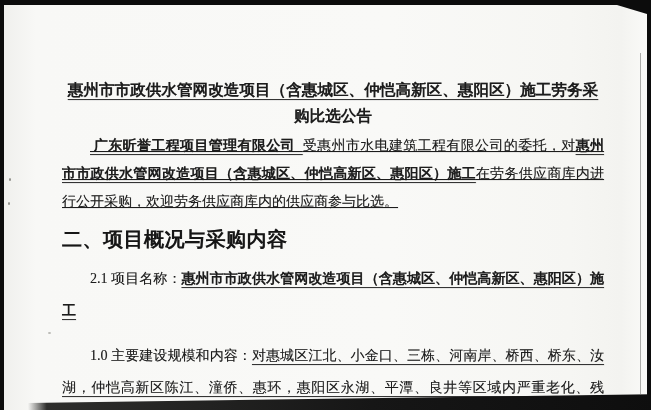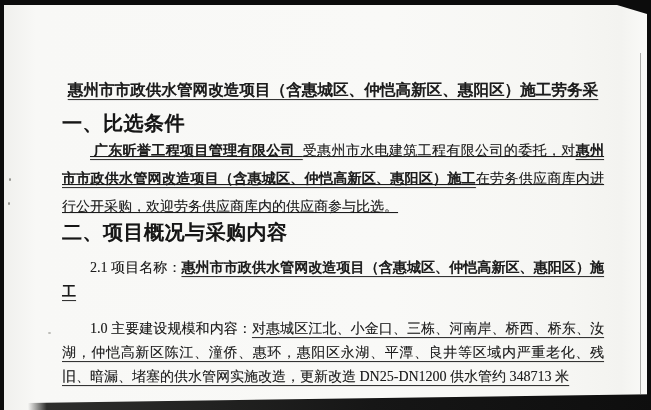--- a/index.html
+++ b/index.html
@@ -56,49 +56,49 @@
 
   .sec-heading {
     font-family:"Liberation Sans","DejaVu Sans",sans-serif;
     font-weight:bold;
     font-size:20px;
     line-height:22px;
     letter-spacing:0.5px;
     color:#161616;
   }
   .h1 { margin-top:9px; }
-  .h2 { margin-top:0; }
+  .h2 { margin-top:12px; }
 
   .para {
     margin-top:3px;
     line-height:28px;
     text-align:justify;
     text-indent:2em;
     text-decoration:underline;
   }
   .items { margin-top:5px; }
   .item {
-    line-height:24px;
+    line-height:32px;
     text-align:justify;
     text-indent:2em;
     margin-top:13px;
   }
 </style>
 </head>
 <body>
 
 <div class="page">
 
   <div class="content">
 
     <div class="title">
       <span class="ln">惠州市市政供水管网改造项目（含惠城区、仲恺高新区、惠阳区）施工劳务采</span><br>
+      <span>购比选公告</span>
     </div>
 
-    <div class="sec-heading h1">一、比选条件</div>
 
     <div class="para"><b class="ln">&nbsp;广东昕誉工程项目管理有限公司&nbsp;&nbsp;</b><span>受惠州市水电建筑工程有限公司的委托，对</span><b class="ln">惠州市市政供水管网改造项目（含惠城区、仲恺高新区、惠阳区）施工</b><span>在劳务供应商库内进行公开采购，欢迎劳务供应商库内的供应商参与比选。</span></div>
 
     <div class="sec-heading h2">二、项目概况与采购内容</div>
 
     <div class="items">
 
       <div class="item"><span>2.1 项目名称：</span><b class="ln">惠州市市政供水管网改造项目（含惠城区、仲恺高新区、惠阳区）施工</b></div>
 
 

